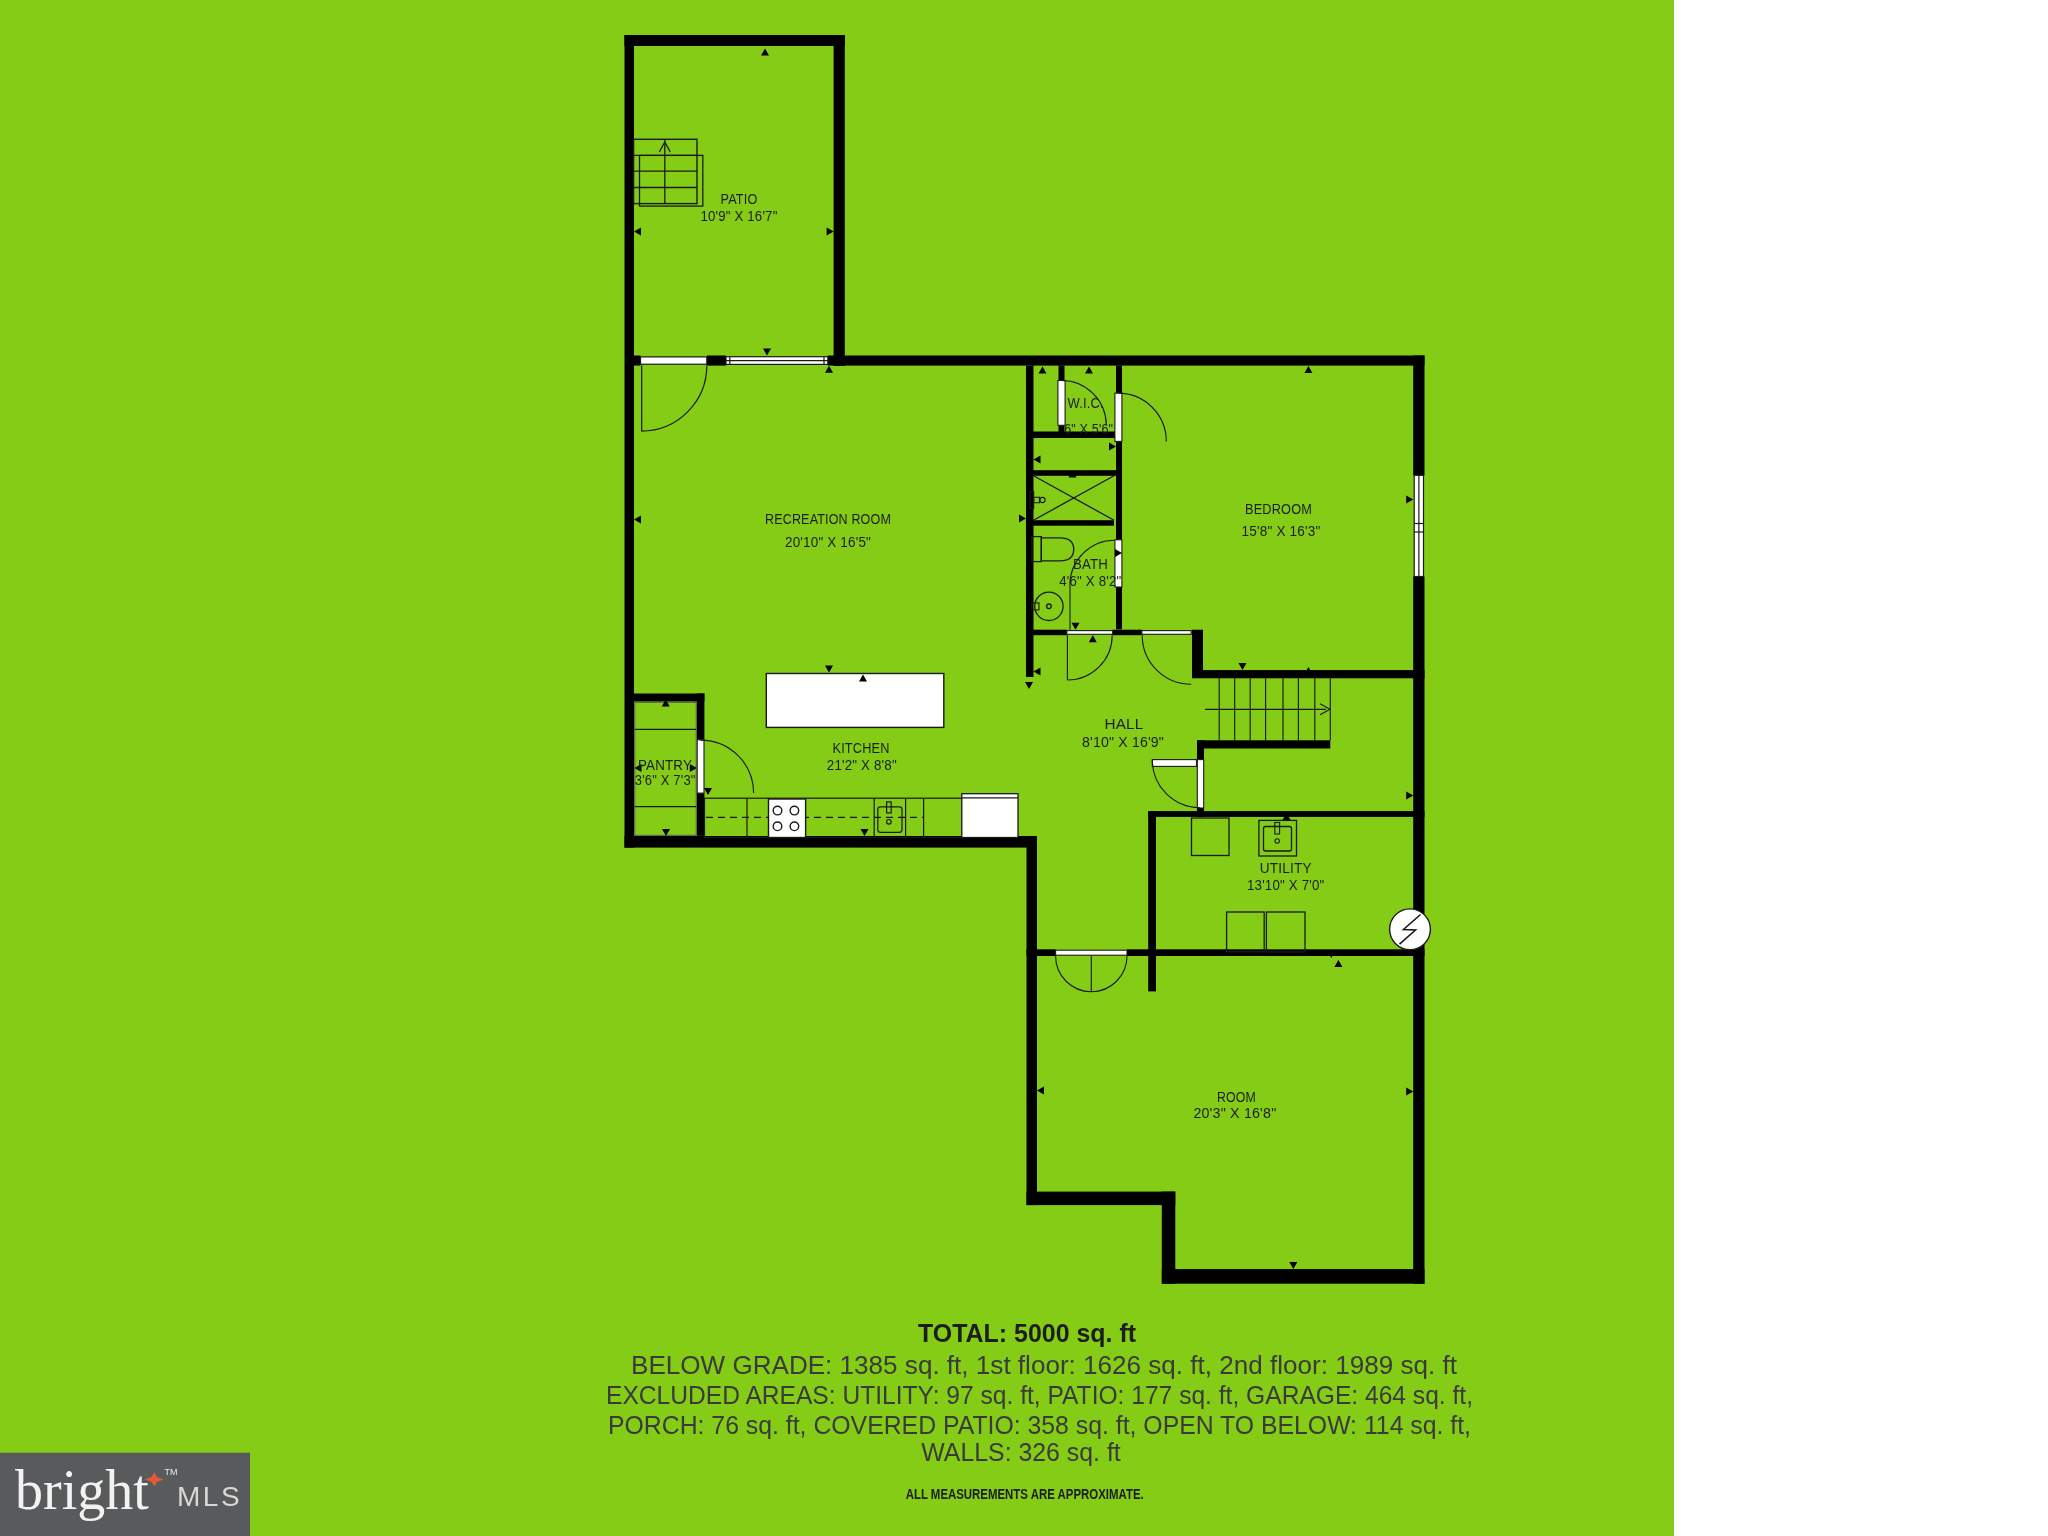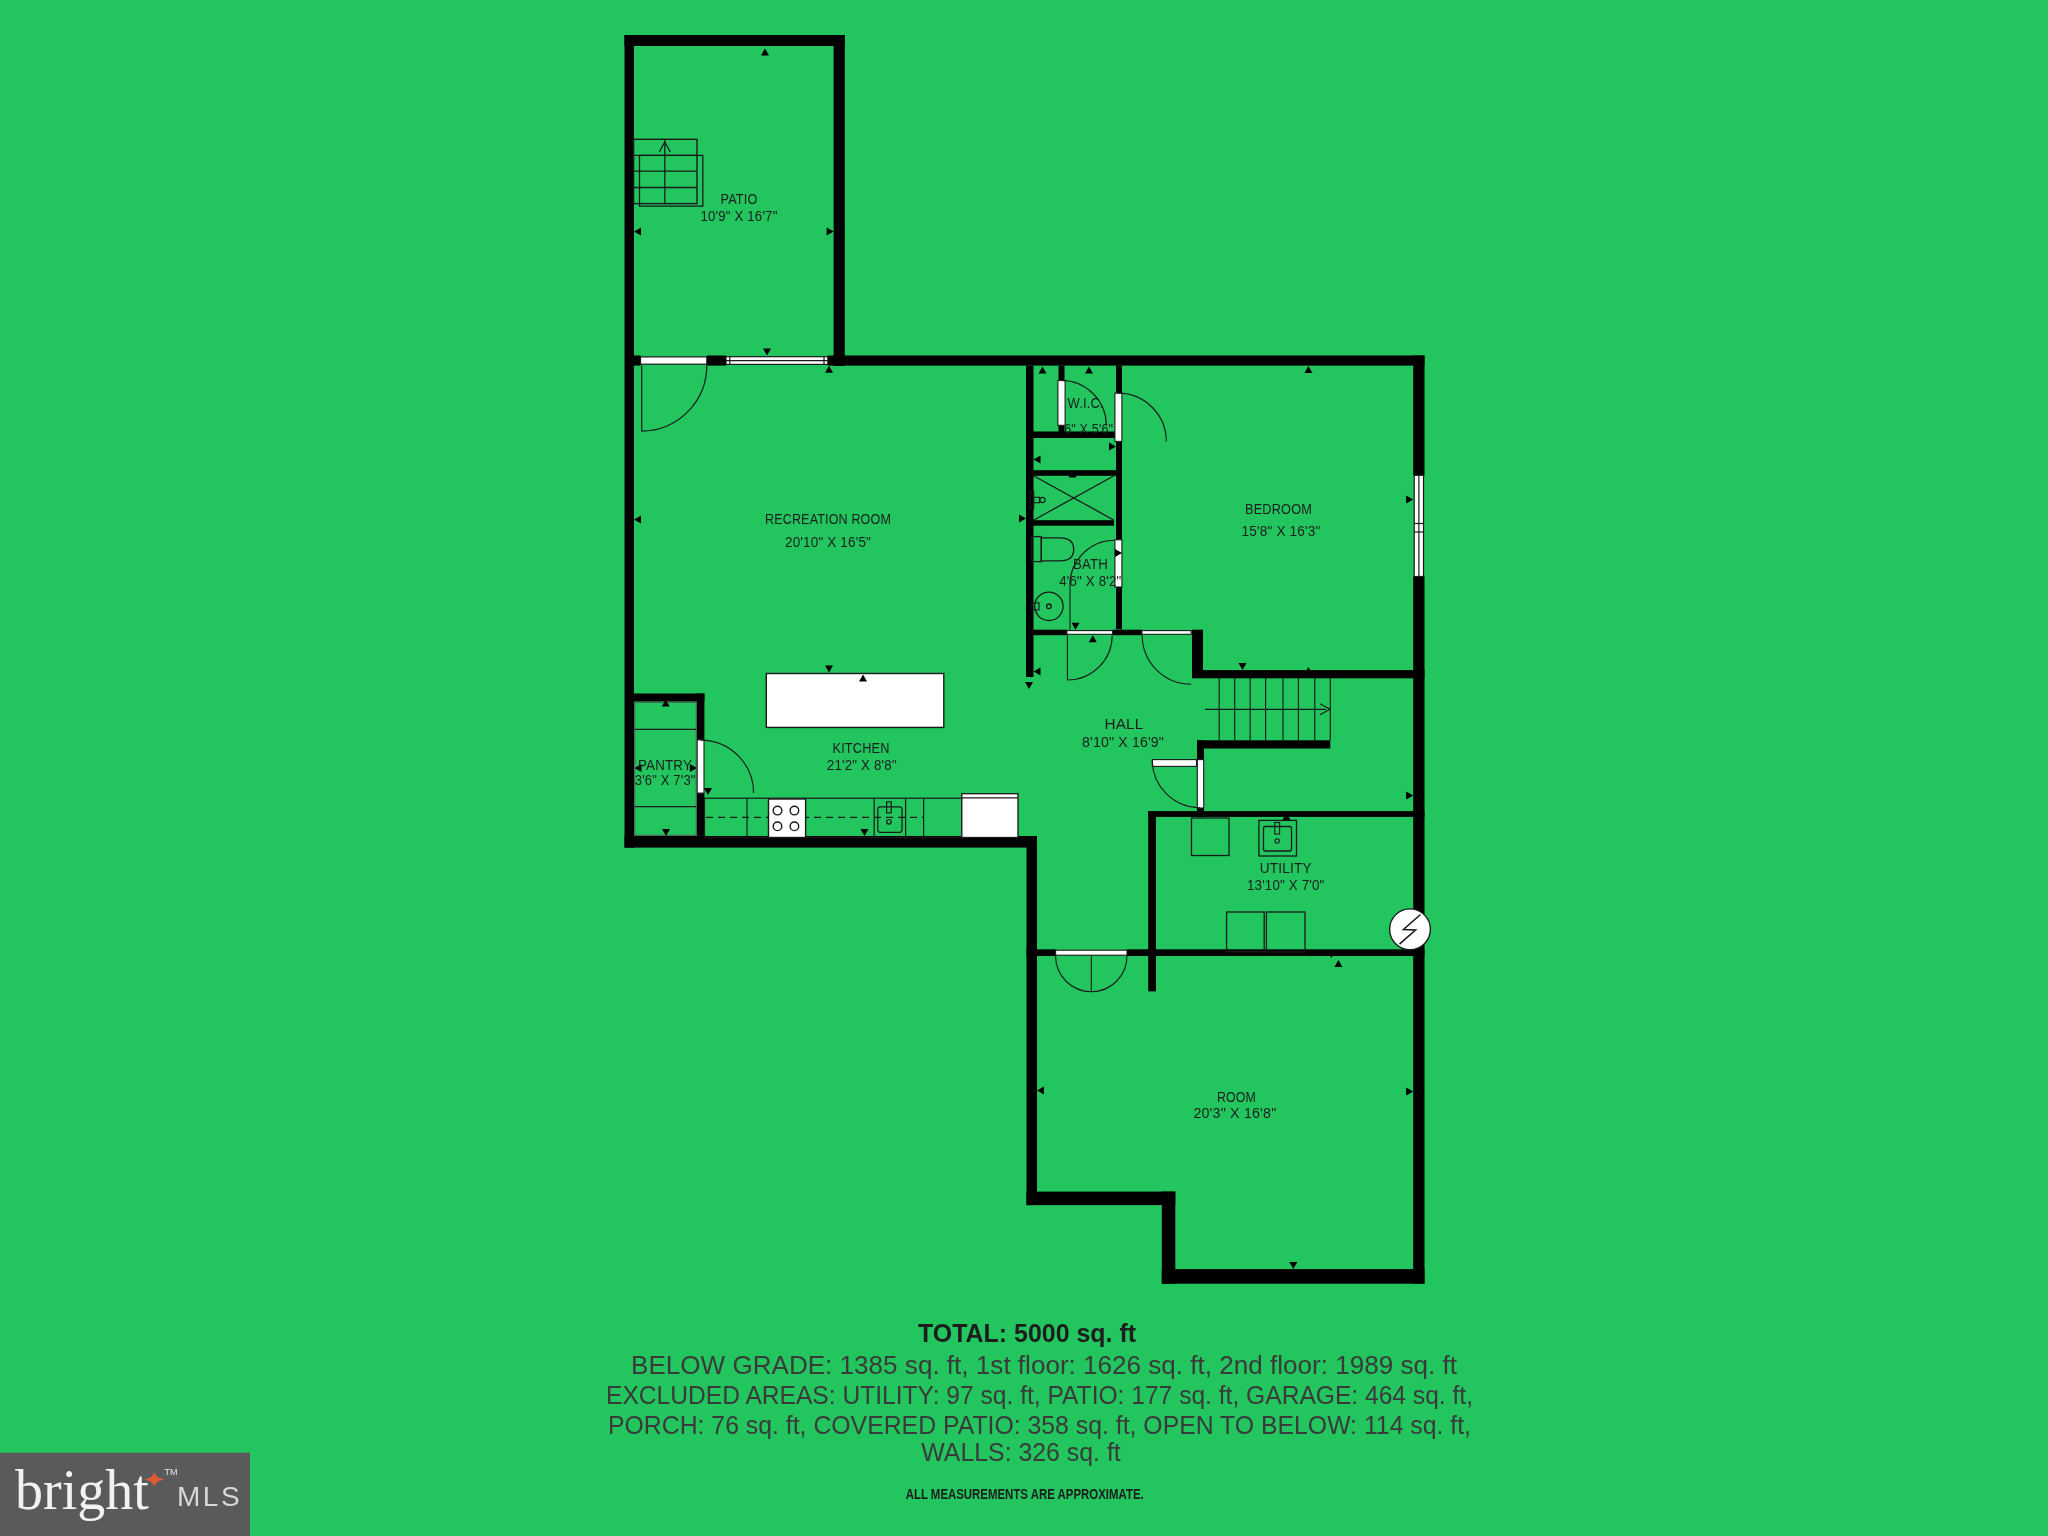--- a/index.html
+++ b/index.html
@@ -1,17 +1,17 @@
 <!DOCTYPE html>
 <html><head>
 <meta charset="utf-8">
 <style>
   html,body{margin:0;padding:0;background:#ffffff;}
   *{-webkit-font-smoothing:antialiased;}
-  .page{position:relative;width:2048px;height:1536px;background:#22c55e;overflow:hidden;}
+  .page{position:relative;width:1674px;height:1536px;background:#84cc16;overflow:hidden;}
   svg{position:absolute;left:0;top:0;}
   text{font-family:"Liberation Sans",sans-serif;fill:#1d1d1d;}
   .lbl{font-size:15.5px;letter-spacing:0.2px;}
   .sum{font-size:26px;fill:#3a3a3a;}
 </style>
 </head>
 <body>
 <div class="page">
 <svg width="2048" height="1536" viewBox="0 0 2048 1536">
 

